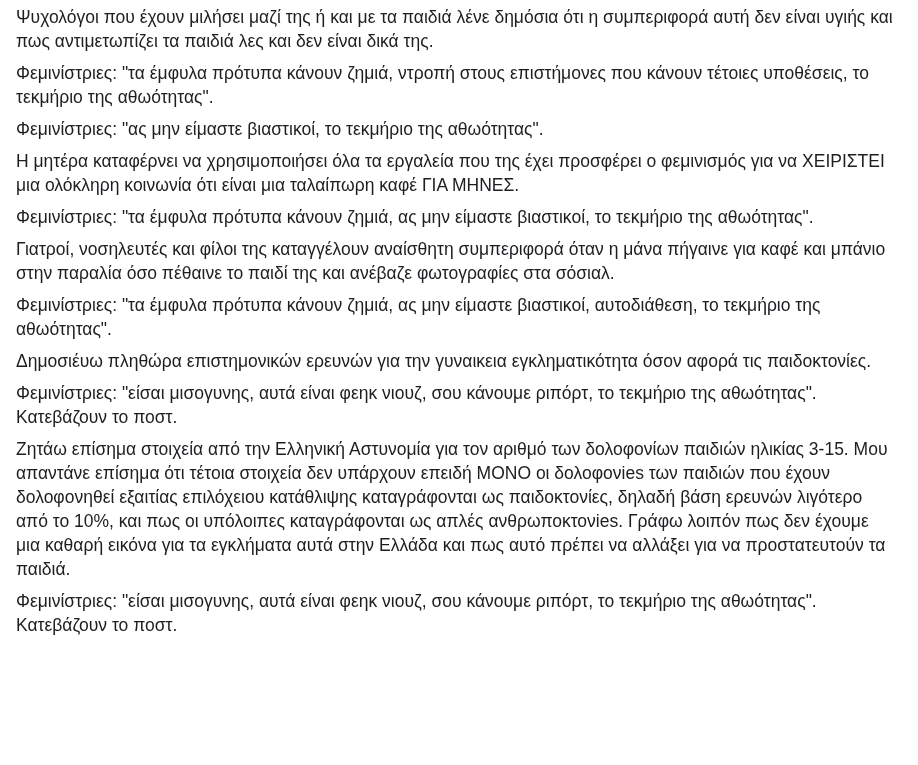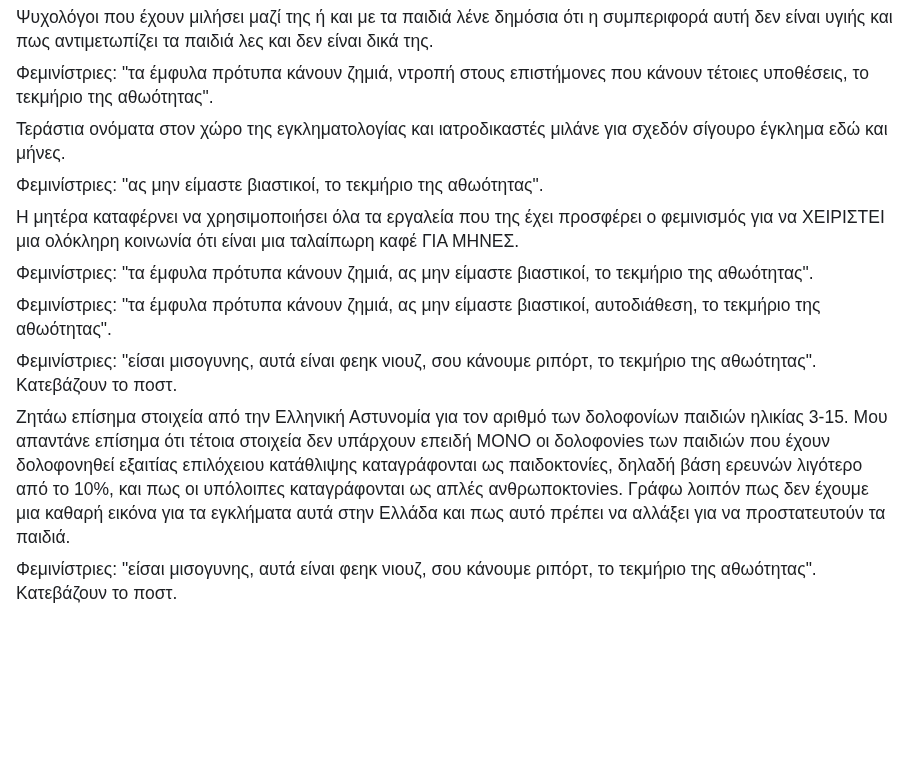--- a/index.html
+++ b/index.html
@@ -22,21 +22,22 @@
   .post-body p {
     margin: 0 8px 8px 0;
   }
 </style>
 </head>
 <body>
 
 <div class="post-body">
   <p>Ψυχολόγοι που έχουν μιλήσει μαζί της ή και με τα παιδιά λένε δημόσια ότι η συμπεριφορά αυτή δεν είναι υγιής και πως αντιμετωπίζει τα παιδιά λες και δεν είναι δικά της.</p>
   <p>Φεμινίστριες: "τα έμφυλα πρότυπα κάνουν ζημιά, ντροπή στους επιστήμονες που κάνουν τέτοιες υποθέσεις, το τεκμήριο της αθωότητας".</p>
-  <p>Τεράστια ονόματα στον χώρο της εγκληματολογίας και ιατροδικαστές μιλάνε για σχεδόν σίγουρο έγκλημα εδώ και μήνες.</p>
   <p>Φεμινίστριες: "ας μην είμαστε βιαστικοί, το τεκμήριο της αθωότητας".</p>
   <p>Η μητέρα καταφέρνει να χρησιμοποιήσει όλα τα εργαλεία που της έχει προσφέρει ο φεμινισμός για να ΧΕΙΡΙΣΤΕΙ μια ολόκληρη κοινωνία ότι είναι μια ταλαίπωρη καφέ ΓΙΑ ΜΗΝΕΣ.</p>
   <p>Φεμινίστριες: "τα έμφυλα πρότυπα κάνουν ζημιά, ας μην είμαστε βιαστικοί, το τεκμήριο της αθωότητας".</p>
+  <p>Γιατροί, νοσηλευτές και φίλοι της καταγγέλουν αναίσθητη συμπεριφορά όταν η μάνα πήγαινε για καφέ και μπάνιο στην παραλία όσο πέθαινε το παιδί της και ανέβαζε φωτογραφίες στα σόσιαλ.</p>
   <p>Φεμινίστριες: "τα έμφυλα πρότυπα κάνουν ζημιά, ας μην είμαστε βιαστικοί, αυτοδιάθεση, το τεκμήριο της αθωότητας".</p>
+  <p>Δημοσιέυω πληθώρα επιστημονικών ερευνών για την γυναικεια εγκληματικότητα όσον αφορά τις παιδοκτονίες.</p>
   <p>Φεμινίστριες: "είσαι μισογυνης, αυτά είναι φεηκ νιουζ, σου κάνουμε ριπόρτ, το τεκμήριο της αθωότητας". Κατεβάζουν το ποστ.</p>
   <p>Ζητάω επίσημα στοιχεία από την Ελληνική Αστυνομία για τον αριθμό των δολοφονίων παιδιών ηλικίας 3-15. Μου απαντάνε επίσημα ότι τέτοια στοιχεία δεν υπάρχουν επειδή ΜΟΝΟ οι δολοφονies των παιδιών που έχουν δολοφονηθεί εξαιτίας επιλόχειου κατάθλιψης καταγράφονται ως παιδοκτονίες, δηλαδή βάση ερευνών λιγότερο από το 10%, και πως οι υπόλοιπες καταγράφονται ως απλές ανθρωποκτονies. Γράφω λοιπόν πως δεν έχουμε μια καθαρή εικόνα για τα εγκλήματα αυτά στην Ελλάδα και πως αυτό πρέπει να αλλάξει για να προστατευτούν τα παιδιά.</p>
   <p>Φεμινίστριες: "είσαι μισογυνης, αυτά είναι φεηκ νιουζ, σου κάνουμε ριπόρτ, το τεκμήριο της αθωότητας". Κατεβάζουν το ποστ.</p>
 </div>
 
 </body></html>

